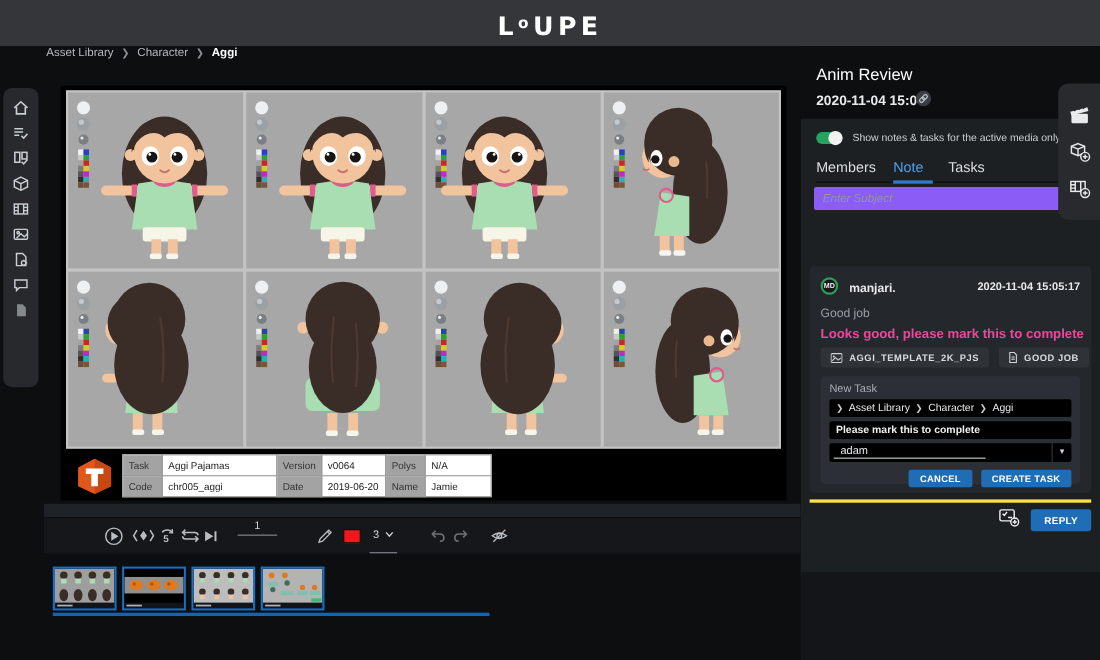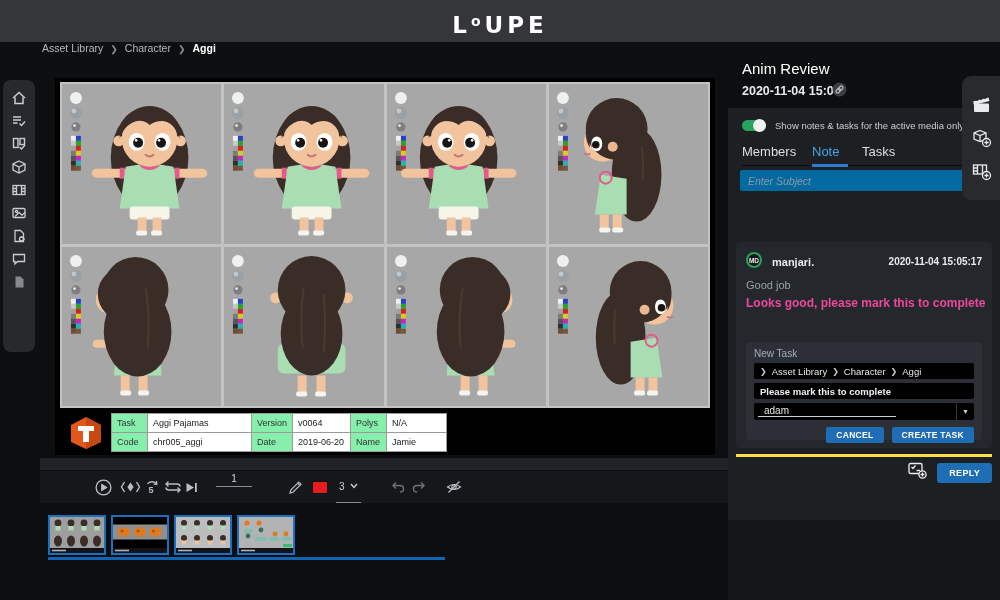--- a/index.html
+++ b/index.html
@@ -29,21 +29,21 @@
   .viewer { position:absolute; left:55px; top:78px; width:660px; height:377px; background:#000; }
   .vgrid { position:absolute; left:5px; top:4px; width:650px; height:326px; background:#c3c3c3; padding:2px;
            display:grid; grid-template-columns:repeat(4,1fr); grid-template-rows:repeat(2,1fr); gap:3px; }
   .cell { background:#a7a7a7; overflow:hidden; }
   .cell svg { width:100%; height:100%; display:block; }
 
   .slate { position:absolute; left:5px; top:334px; width:650px; height:43px; }
   .slate-logo { position:absolute; left:8px; top:3px; width:36px; height:36px; }
   table.meta { position:absolute; left:51px; top:1px; border-collapse:collapse; font-size:9px; background:#fff; }
   table.meta td { border:1px solid #9a9a9a; padding:1px 5px; height:19px; color:#222; white-space:nowrap; }
-  table.meta td.lbl { background:#86efac; color:#333; width:36px; }
+  table.meta td.lbl { background:#a3a3a3; color:#333; width:36px; }
   table.meta td.val1 { width:104px; } table.meta td.val2 { width:58px; } table.meta td.val3 { width:60px; }
 
   
   .timeline { position:absolute; left:40px; top:458px; width:688px; height:12px; background:#1f2227; }
   .playbar { position:absolute; left:40px; top:471px; width:688px; height:32px; background:#15171a; }
   .pb { position:absolute; top:0; height:32px; display:flex; align-items:center; justify-content:center; color:#b9bec5; }
   .pb svg { display:block; }
   .frame-input { width:36px; border:none; border-bottom:1px solid #888d93; background:transparent; color:#cfd3d8;
                  font-size:10px; text-align:center; height:16px; font-family:"Liberation Sans",sans-serif; }
   .swatch { width:16px; height:13px; background:#e81c1c; border:1px solid #050505; }
@@ -67,21 +67,21 @@
   .toggle-row { position:absolute; left:14px; top:12px; display:flex; align-items:center; gap:9px; }
   .toggle { width:24px; height:11px; border-radius:6px; background:#27a35f; position:relative; }
   .toggle .knob { position:absolute; right:0px; top:-1px; width:13px; height:13px; border-radius:50%; background:#f2f2f2; }
   .toggle-label { font-size:9.5px; color:#c9cdd2; }
 
   .tabs { position:absolute; left:14px; top:36px; width:246px; height:22px; border-bottom:1px solid #0b0b0c; }
   .tab { position:absolute; top:0; font-size:13px; color:#dcdee1; cursor:default; }
   .tab.active { color:#4aa0e8; }
   .tab-underline { position:absolute; left:70px; top:20px; width:36px; height:3px; background:#2d7cd0; }
 
-  .inp { position:absolute; left:12px; width:248px; background:#0369a1; border:none; border-radius:2px;
+  .inp { position:absolute; left:12px; width:248px; background:#8b5cf6; border:none; border-radius:2px;
          color:#e6e8ea; font-size:10.5px; padding:4px 8px; font-family:"Liberation Sans",sans-serif; resize:none; }
   .inp::placeholder { color:#9098a0; font-style:italic; opacity:1; }
 
   .card { position:absolute; left:8px; top:134px; width:256px; height:206px; background:#24282d; border-radius:4px; }
   .avatar { position:absolute; left:10px; top:10px; width:16px; height:16px; border-radius:50%;
             border:2px solid #2e9e5b; background:#17191c; color:#e8eaec; font-size:6.5px; font-weight:bold;
             display:flex; align-items:center; justify-content:center; }
   .cname { position:absolute; left:36px; top:14px; font-size:11px; font-weight:bold; color:#e8eaec; }
   .cts { position:absolute; right:10px; top:14px; font-size:10px; font-weight:bold; color:#e8eaec; }
   .csubject { position:absolute; left:10px; top:37px; font-size:11px; color:#99a0a8; }
@@ -562,20 +562,37 @@
         <span class="tab-underline"></span>
       </div>
       <input class="inp" style="top: 62px; height: 21px;" placeholder="Enter Subject">
 
       <div class="card">
         <span class="avatar">MD</span>
         <span class="cname">manjari.</span>
         <span class="cts">2020-11-04 15:05:17</span>
         <div class="csubject">Good job</div>
         <div class="cbody">Looks good, please mark this to complete</div>
+        <div class="chips">
+          <span class="chip">
+            <svg width="11" height="9" viewBox="0 0 11 9" fill="none" stroke="#cfd3d8" stroke-width="1">
+                <rect x="0.5" y="0.5" width="10" height="8" rx="1"></rect>
+                <circle cx="3" cy="3" r="0.9" fill="#cfd3d8" stroke="none"></circle>
+                <path d="M1.5,7 L4.5,4 L7,6.3 L9.5,4.3"></path>
+              </svg>
+            <span>AGGI_TEMPLATE_2K_PJS</span>
+          </span>
+          <span class="chip">
+            <svg width="8" height="10" viewBox="0 0 8 10" fill="none" stroke="#cfd3d8" stroke-width="1">
+                <path d="M1,0.5 H5 L7,2.5 V9.5 H1 Z"></path>
+                <path d="M2.5,4.5 H5.5 M2.5,6.5 H5.5"></path>
+              </svg>
+            <span>GOOD JOB</span>
+          </span>
+        </div>
 
         <div class="newtask">
           <div class="nt-label">New Task</div>
           <div class="nt-field nt-path">
             <span class="chev">❯</span>
               <span>Asset Library</span>
             <span class="chev">❯</span>
               <span>Character</span>
             <span class="chev">❯</span>
               <span>Aggi</span>

